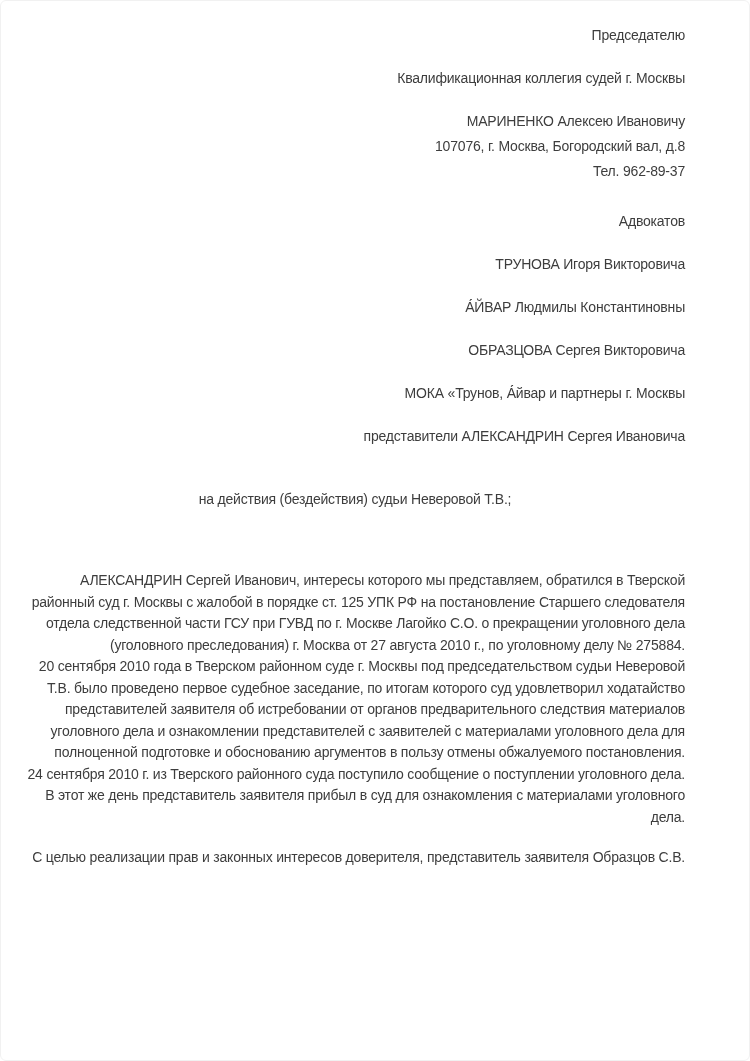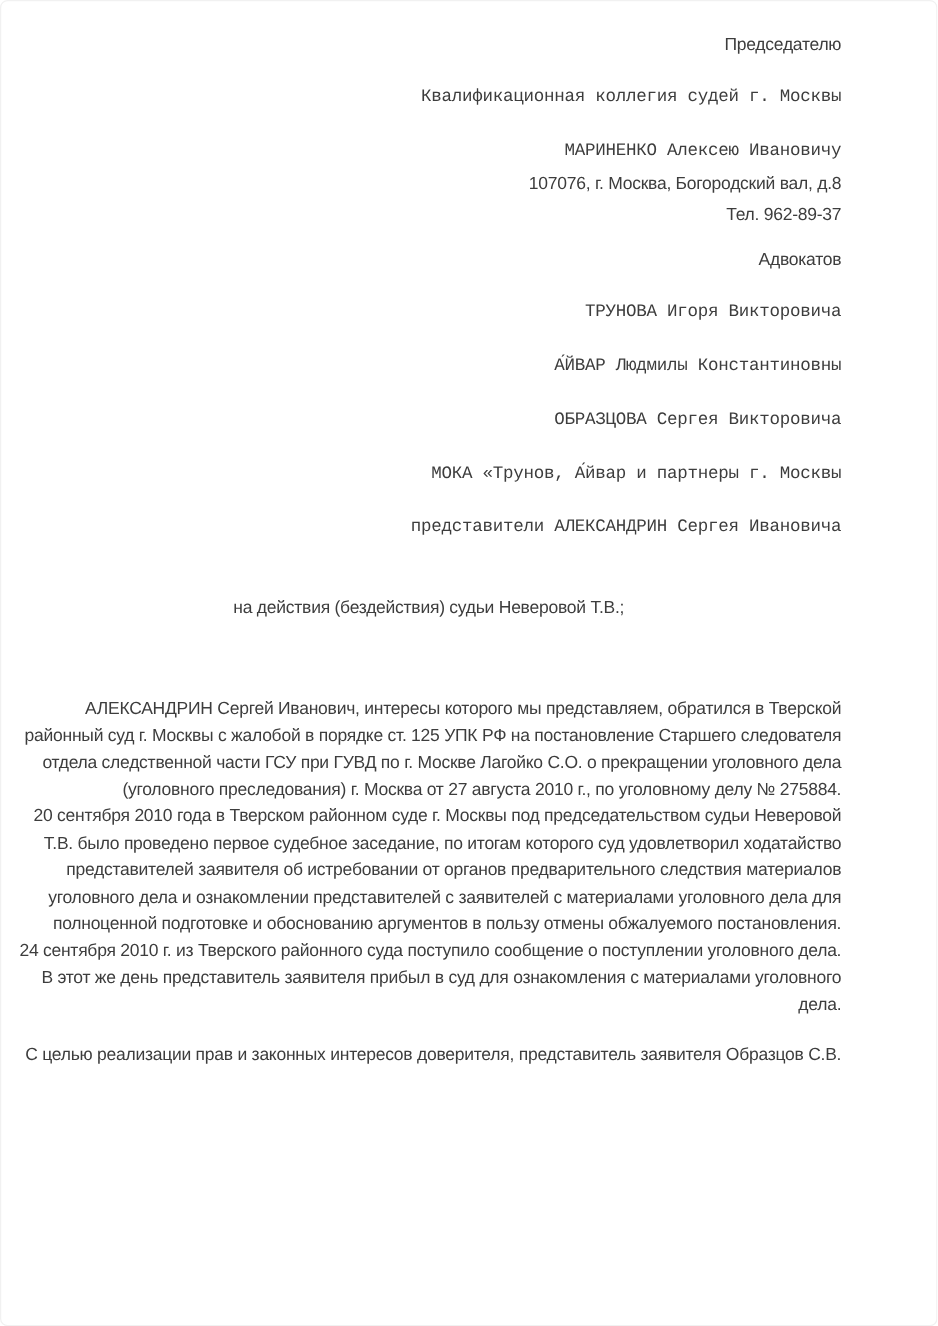--- a/index.html
+++ b/index.html
@@ -16,35 +16,35 @@
     border: 1px solid #f1f1f1;
     border-radius: 6px;
     overflow: hidden;
     font-family: "Liberation Sans", "DejaVu Sans", sans-serif;
     color: #3d3d3d;
     font-size: 14px;
     letter-spacing: -0.2px;
   }
   .content {
     position: absolute;
-    left: 12px;
+    left: 24px;
     width: 660px;
     top: 0;
   }
   
   .recipient-block {
     padding-top: 22px;
     text-align: right;
   }
   .h-line {
     line-height: 25px;
     white-space: nowrap;
   }
-  .h-line.gap      { margin-top: 18px; font-family: Liberation Mono, monospace; }
-  .h-line.gap-sm   { margin-top: 11px; }
+  .h-line.gap      { margin-top: 18px; }
+  .h-line.gap-sm   { margin-top: 25px; }
   
   .title-block {
     margin-top: 38px;
     text-align: center;
   }
   .title-line {
     line-height: 25px;
   }
   .title-line.gap { margin-top: 18px; }
   

